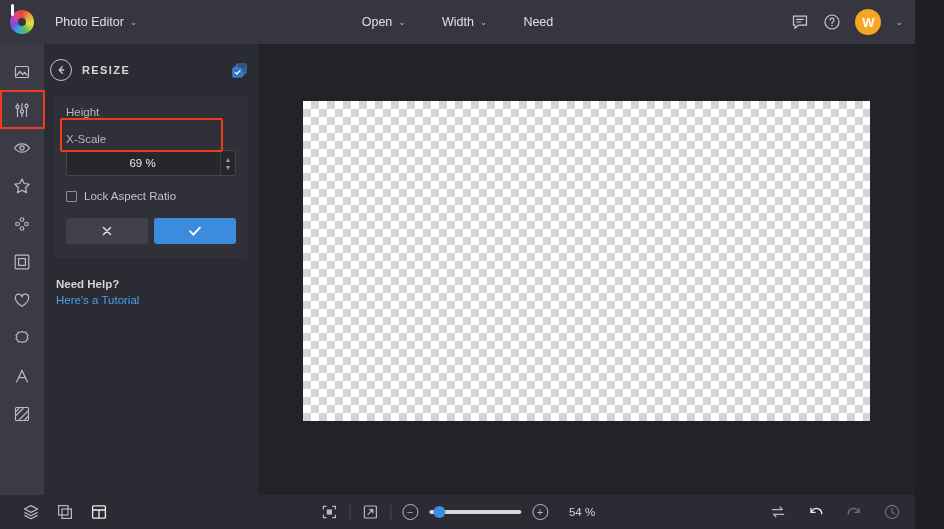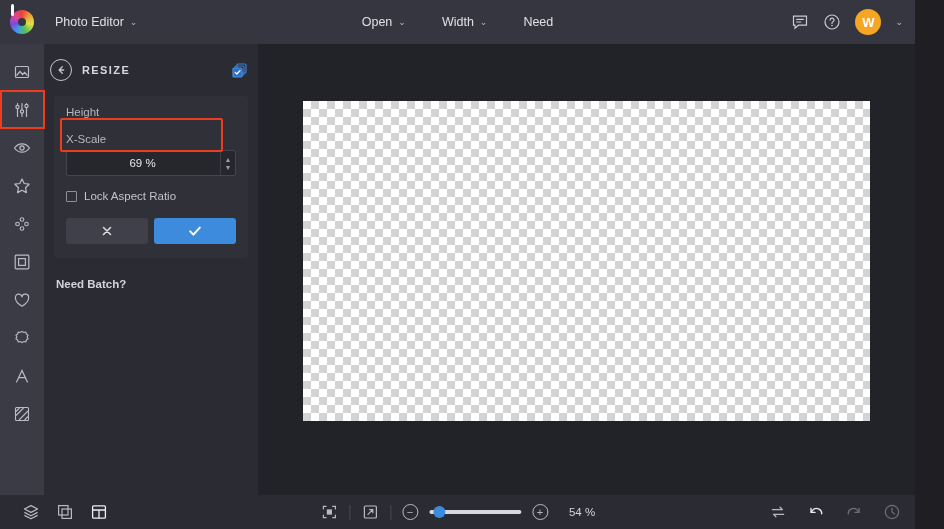--- a/index.html
+++ b/index.html
@@ -351,21 +351,22 @@
           </div>
           <div class="btn btn-ok">
             <svg width="16" height="16" viewBox="0 0 16 16" fill="none" stroke="currentColor" stroke-width="2" stroke-linecap="round" stroke-linejoin="round">
               <path d="M3.2 8.4l3.2 3.2 6.4-7"></path>
             </svg>
           </div>
         </div>
       </div>
 
       <div class="help">
-        <div class="help-title">Need Batch?</div>
+        <div class="help-title">Need Help?</div>
+        <div class="help-link">Here's a Tutorial</div>
       </div>
     </div>
 
     <div class="canvas-area">
       <div class="canvas"></div>
     </div>
   </div>
 
   <div class="bottombar">
     <div class="bb-left">

